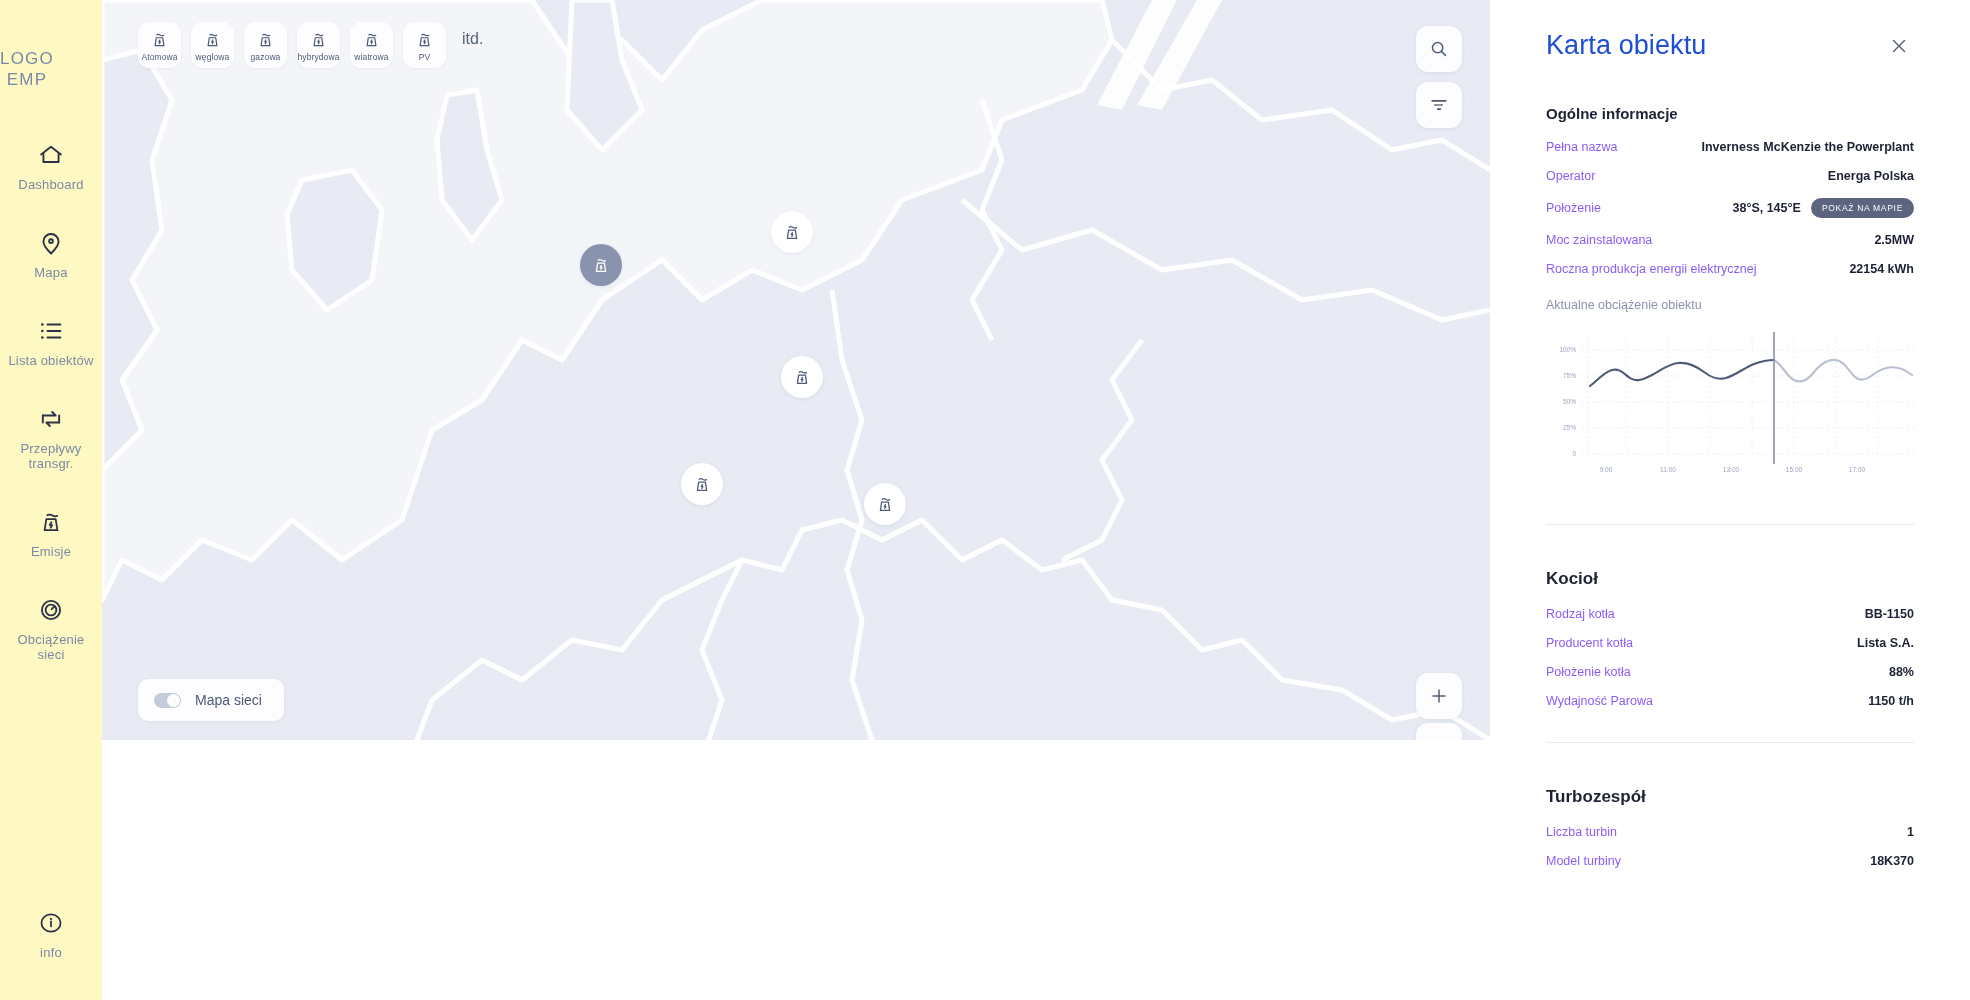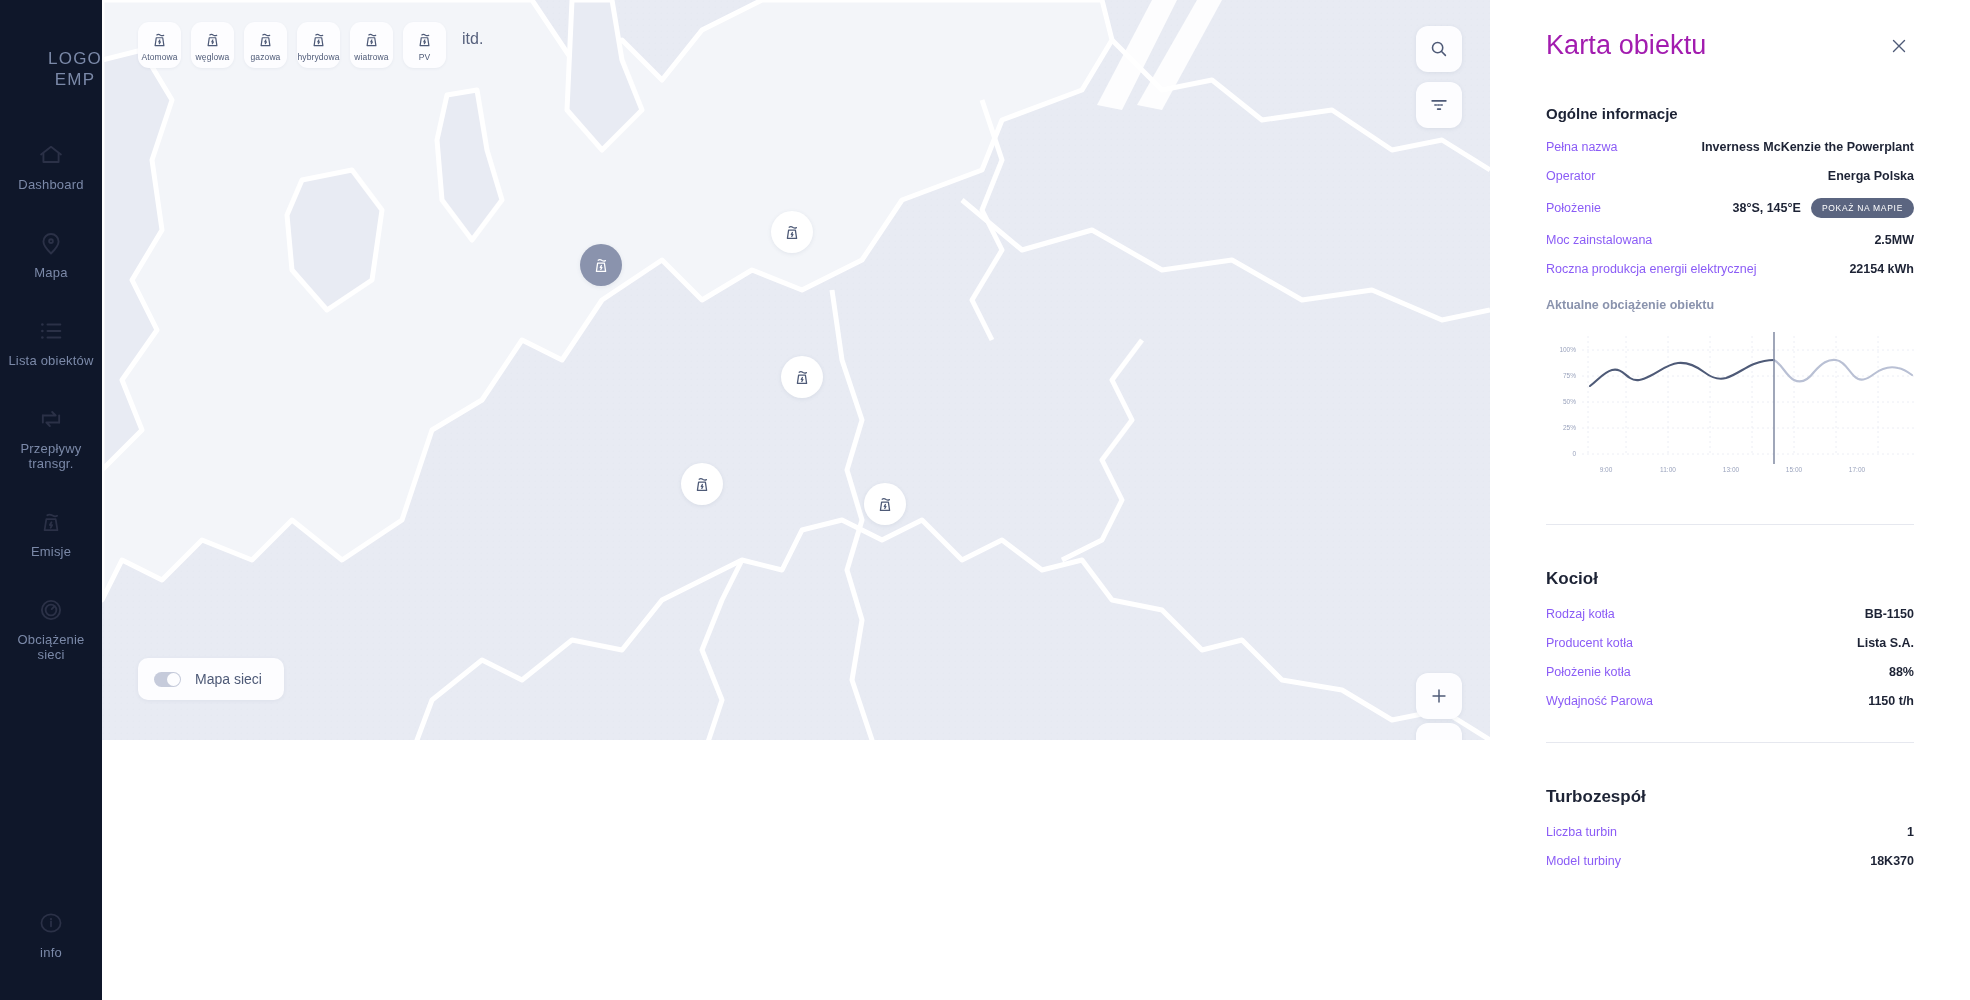--- a/index.html
+++ b/index.html
@@ -8,22 +8,22 @@
     overflow: hidden;
     font-family: "Liberation Sans", sans-serif;
     background: #ffffff;
     color: #2b3147;
   }
   .app { position: relative; width: 1970px; height: 1000px; display: flex; }
 
   
   .sidebar {
     width: 102px; height: 1000px;
-    background: #0f172a;
-    display: flex; flex-direction: column; align-items: flex-end;
+    background: #fef9c3;
+    display: flex; flex-direction: column; align-items: flex-start;
     flex: 0 0 102px;
     position: relative; z-index: 5;
   }
   .logo {
     margin-top: 48px;
     text-align: center;
     font-size: 17px; line-height: 21px;
     letter-spacing: 1.2px;
     color: #7b89a8;
     font-weight: 400;
@@ -102,21 +102,21 @@
     display: flex; align-items: center; justify-content: center;
     cursor: pointer;
     z-index: 2;
     box-shadow: 0 1px 4px rgba(80,95,130,.10);
   }
   .marker svg { width: 22px; height: 22px; display: block; color: #4e5a77; }
   .marker.active { width: 42px; height: 42px; background: #8a93ad; }
   .marker.active svg { color: #ffffff; }
 
   .bottom-bar {
-    position: absolute; left: 36px; bottom: 40px;
+    position: absolute; left: 36px; bottom: 19px;
     display: flex; gap: 22px; z-index: 3;
   }
   .toggle-pill {
     background: #fdfdff;
     border-radius: 10px;
     height: 42px;
     display: flex; align-items: center;
     padding: 0 22px 0 16px;
     cursor: pointer;
     box-shadow: 0 1px 4px rgba(80,95,130,.07);
@@ -134,38 +134,38 @@
   
   .panel {
     width: 480px; height: 1000px;
     flex: 0 0 480px;
     background: #ffffff;
     padding: 30px 56px 0 56px;
     position: relative;
     overflow: hidden;
   }
   .panel-head { display: flex; align-items: flex-start; justify-content: space-between; }
-  .panel-title { font-size: 27px; font-weight: 400; color: #a21caf; letter-spacing: .1px; }
+  .panel-title { font-size: 27px; font-weight: 400; color: #1d4ed8; letter-spacing: .1px; }
   .close-btn { width: 26px; height: 26px; cursor: pointer; color: #4e5a77; margin-top: 5px; }
   .close-btn svg { width: 22px; height: 22px; display: block; }
 
   .sec-title { font-size: 15px; font-weight: 700; color: #1d2335; margin-top: 44px; margin-bottom: 18px; }
   .sec-title.big { font-size: 17px; }
 
   .kv { display: flex; align-items: center; justify-content: space-between; margin-bottom: 15px; gap: 10px; }
   .kv .k { font-size: 12.5px; color: #8b5cf6; white-space: nowrap; }
   .kv .v { font-size: 12.5px; font-weight: 700; color: #1d2335; text-align: right; white-space: nowrap; }
   .kv .v-row { display: flex; align-items: center; gap: 10px; }
   .map-chip {
     background: #5b6580; color: #ffffff;
     font-size: 8.5px; letter-spacing: .7px;
     border-radius: 11px; padding: 5px 11px;
     cursor: pointer; white-space: nowrap; text-align: right;
   }
-  .kv-plain { font-size: 12.5px; color: #8a93ad; margin-top: 22px; margin-bottom: 6px; font-weight: bold; }
+  .kv-plain { font-size: 12.5px; color: #8a93ad; margin-top: 22px; margin-bottom: 6px; }
 
   .chart { margin-top: 18px; width: 368px; height: 160px; }
   .chart svg { display: block; width: 368px; height: 160px; }
 
   .divider { height: 1px; background: #e6e8ef; margin-top: 34px; width: 368px; }
 </style>
 </head>
 <body>
 
 <div class="app">

